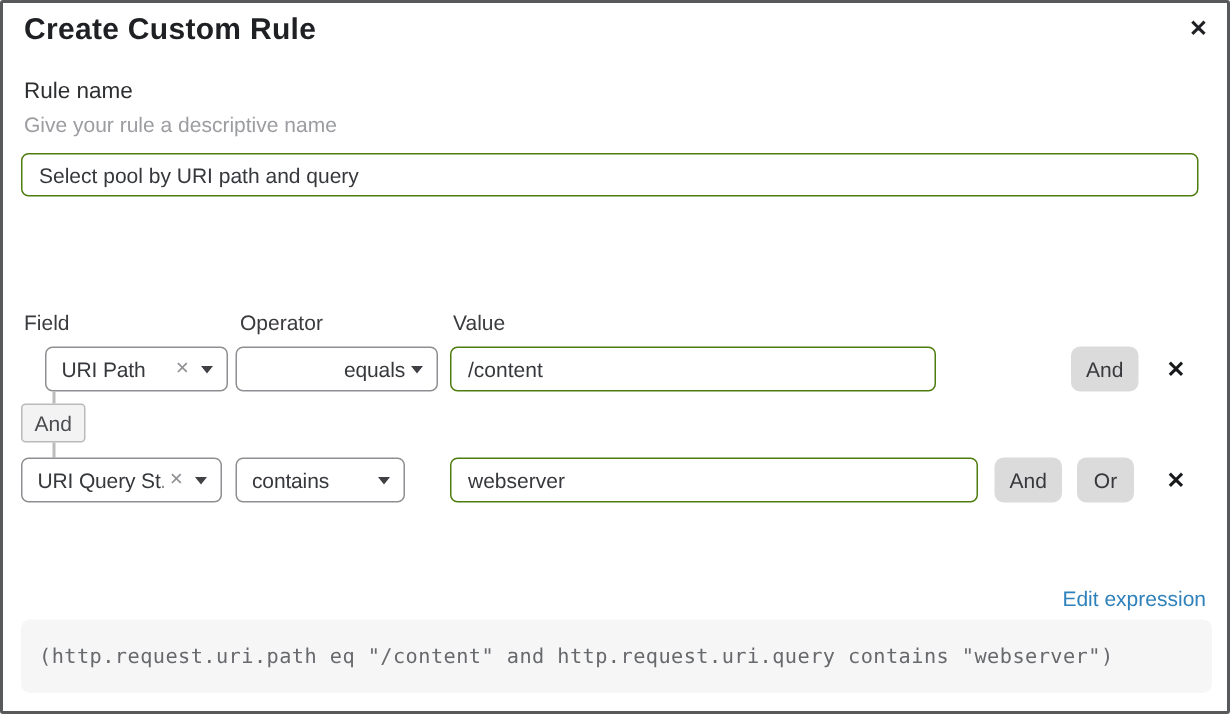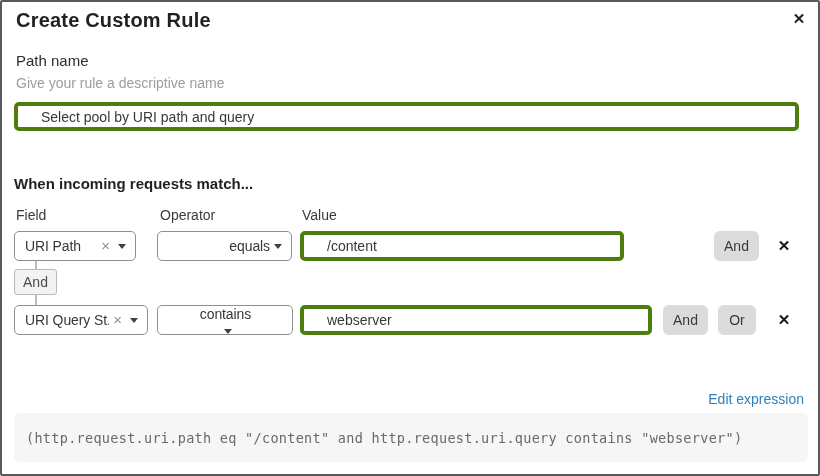--- a/index.html
+++ b/index.html
@@ -8,23 +8,23 @@
           border:2px solid #58595b;border-radius:2px;background:#fff;overflow:hidden;}
   .abs{position:absolute;}
 
   .title{left:14px;top:7px;font-size:20px;font-weight:700;color:#1f2023;letter-spacing:.2px;}
   .close-btn{left:785px;top:5px;width:24px;height:24px;display:flex;align-items:center;
              justify-content:center;font-size:15px;font-weight:700;color:#1f2023;cursor:pointer;}
 
   .rn-label{left:14px;top:50px;font-size:15px;color:#2d2e30;}
   .rn-help{left:14px;top:73px;font-size:14px;color:#9c9da1;}
 
-  .text-input{box-sizing:border-box;border:4px solid #4d7c0f;border-radius:5px;background:#fff;
+  .text-input{box-sizing:border-box;border:1px solid #4d7c0f;border-radius:5px;background:#fff;
               font-family:"Liberation Sans",sans-serif;font-size:14px;color:#36383c;
-              padding:0 23px;outline:none;}
+              padding:0 11px;outline:none;}
   .rn-input{left:12px;top:100px;width:785px;height:29px;}
 
   .match-heading{left:12px;top:173px;font-size:15px;font-weight:700;color:#1f2023;}
   .col-label{top:205px;font-size:14px;color:#3a3b3e;}
 
   .select{display:flex;align-items:center;height:30px;box-sizing:border-box;
           border:1px solid #8e8f92;border-radius:5px;background:#fff;
           padding:0 9px 0 10px;cursor:pointer;}
   .select-label{flex:1;min-width:0;overflow:hidden;white-space:nowrap;
                 font-size:14px;color:#36383c;letter-spacing:-.1px;}
@@ -51,31 +51,30 @@
              font-size:13.5px;letter-spacing:.3px;color:#67696c;white-space:nowrap;}
 </style>
 </head>
 <body>
 
 <div class="dialog">
 
   <div class="abs title">Create Custom Rule</div>
   <div class="abs close-btn">✕</div>
 
-  <div class="abs rn-label">Path name</div>
+  <div class="abs rn-label">Rule name</div>
   <div class="abs rn-help">Give your rule a descriptive name</div>
   <input class="abs text-input rn-input" value="Select pool by URI path and query" style="">
 
-  <div class="abs match-heading">When incoming requests match...</div>
 
   <div class="abs col-label" style="left:14px;">Field</div>
   <div class="abs col-label" style="left:158px;">Operator</div>
   <div class="abs col-label" style="left:300px;">Value</div>
 
-  <div class="abs select" style="left:12px;top:229px;width:122px;">
+  <div class="abs select" style="left:28px;top:229px;width:122px;">
     <span class="select-label">URI Path</span>
     <span class="clear-x">×</span>
     <span class="caret"></span>
   </div>
   <div class="abs select" style="left:155px;top:229px;width:135px;text-align:right;">
     <span class="select-label">equals</span>
     <span class="caret"></span>
   </div>
   <input class="abs text-input" style="left: 298px; top: 229px; width: 324px; height: 30px;" value="/content">
   <div class="abs chip" style="left:712px;top:229px;width:45px;">And</div>
@@ -83,21 +82,21 @@
 
   <div class="abs v-line" style="top:259px;height:8px;"></div>
   <div class="abs and-badge">And</div>
   <div class="abs v-line" style="top:293px;height:10px;"></div>
 
   <div class="abs select" style="left:12px;top:303px;width:134px;">
     <span class="select-label">URI Query St...</span>
     <span class="clear-x">×</span>
     <span class="caret"></span>
   </div>
-  <div class="abs select" style="left:155px;top:303px;width:136px;flex-direction:column;">
+  <div class="abs select" style="left:155px;top:303px;width:113px;">
     <span class="select-label">contains</span>
     <span class="caret"></span>
   </div>
   <input class="abs text-input" style="left: 298px; top: 303px; width: 352px; height: 30px;" value="webserver">
   <div class="abs chip" style="left:661px;top:303px;width:45px;">And</div>
   <div class="abs chip" style="left:716px;top:303px;width:38px;">Or</div>
   <div class="abs row-delete" style="left:770px;top:306px;">✕</div>
 
   <div class="abs edit-link">Edit expression</div>
   <div class="abs code-block">

